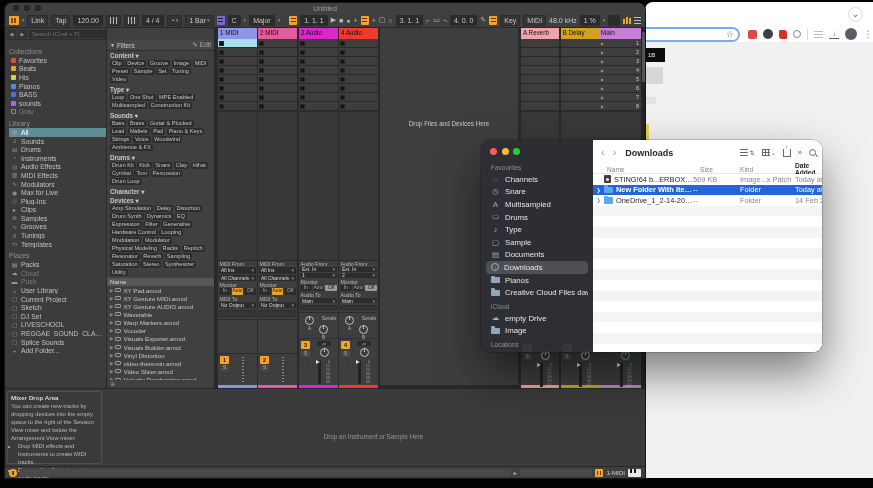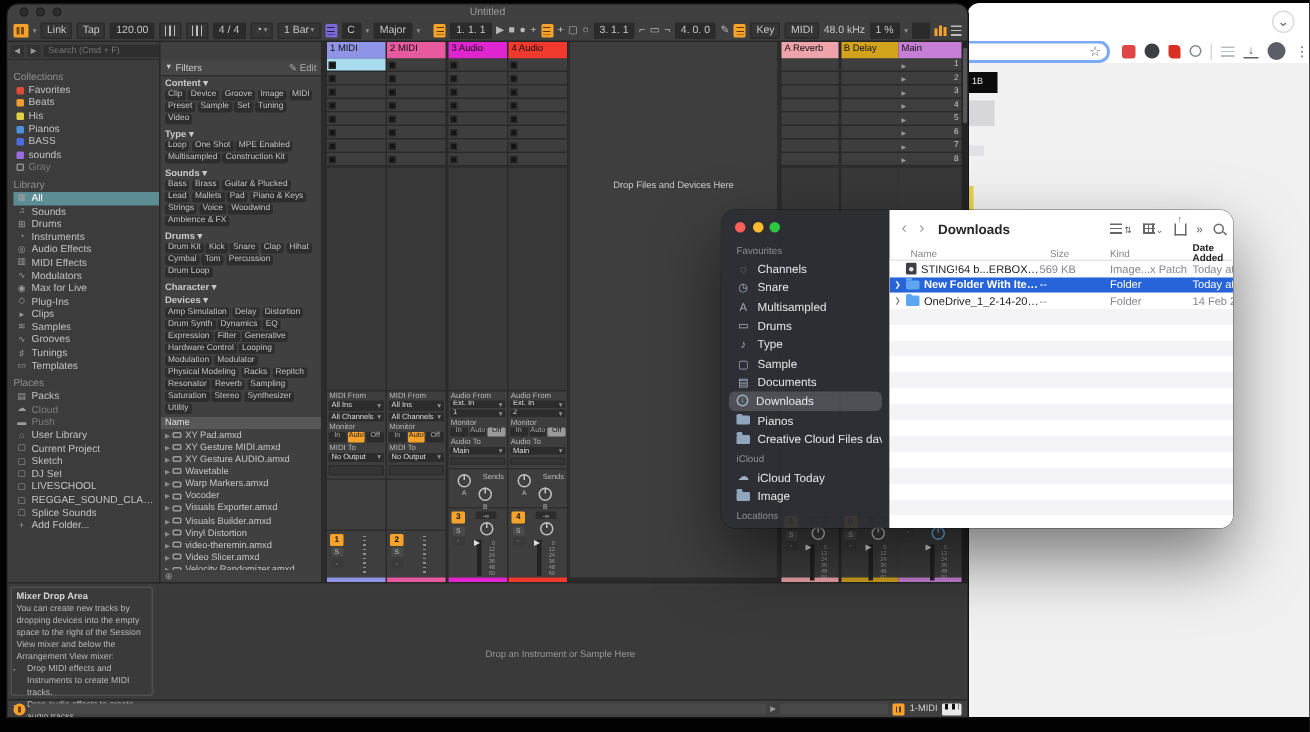--- a/index.html
+++ b/index.html
@@ -1123,21 +1123,21 @@
             <span class="sfold"></span>
             <span>Pianos</span>
           </div>
           <div class="fs-item">
             <span class="sfold"></span>
             <span>Creative Cloud Files  david...</span>
           </div>
           <div class="fs-label">iCloud</div>
           <div class="fs-item">
             <span class="fi">☁</span>
-            <span>iCloud Today</span>
+            <span>empty Drive</span>
           </div>
           <div class="fs-item">
             <span class="sfold"></span>
             <span>Image</span>
           </div>
           <div class="fs-label">Locations</div>
         </div>
     </div>
     <div class="f-main">
       <div class="f-toolbar">

